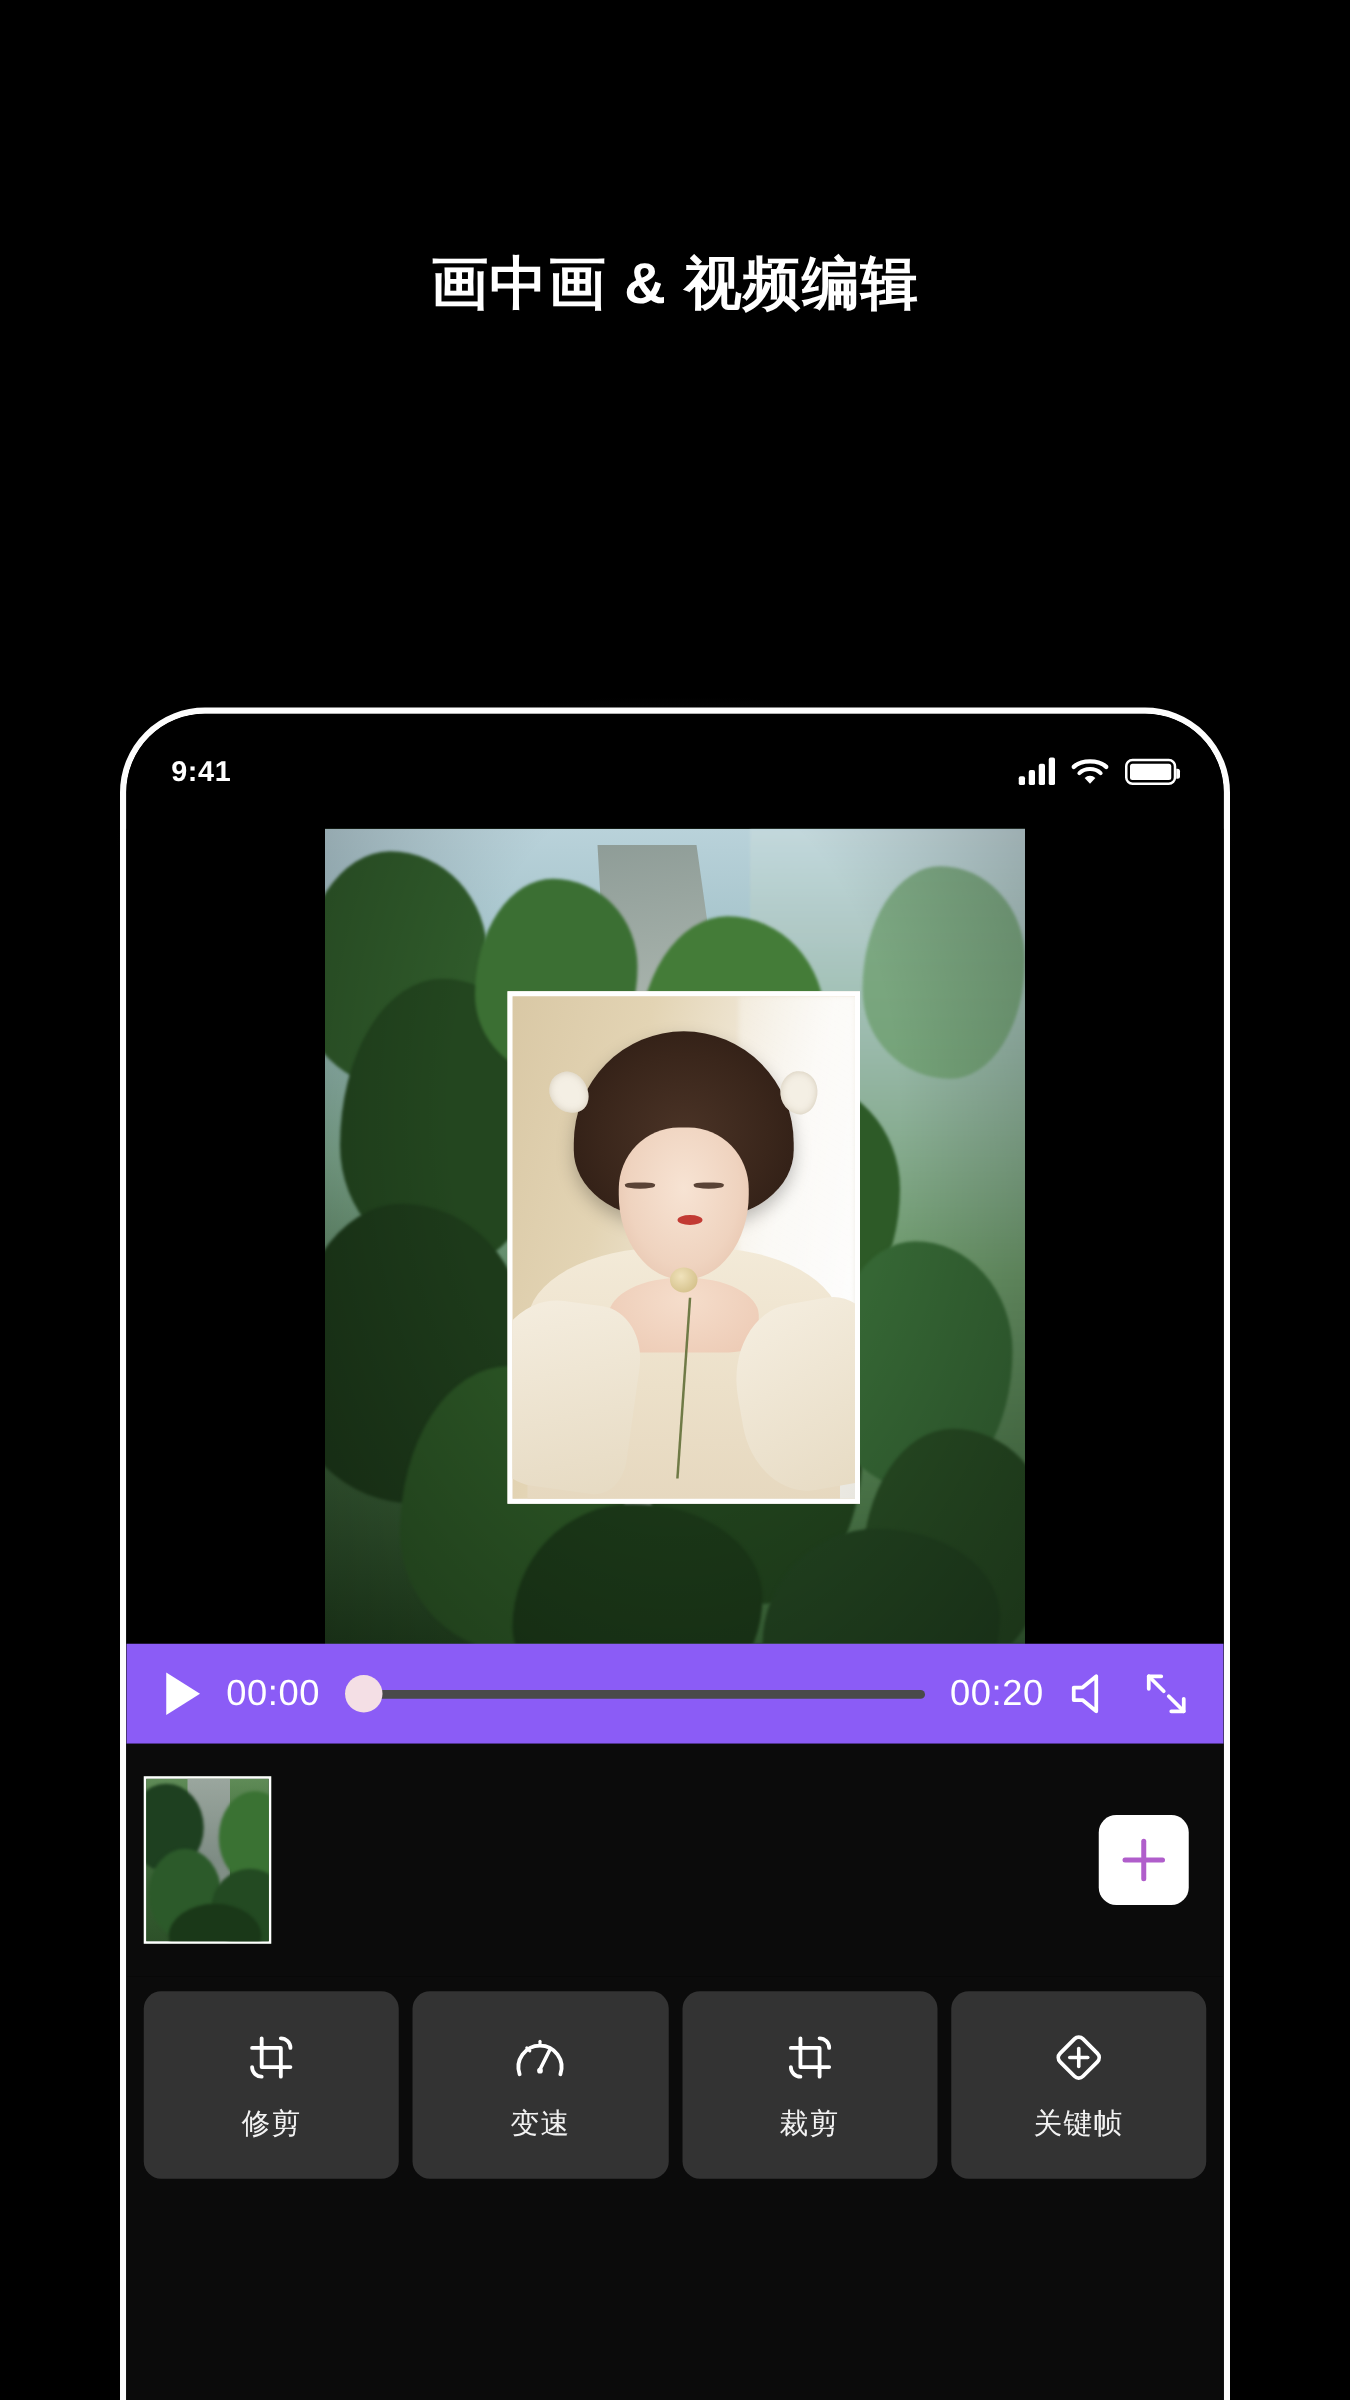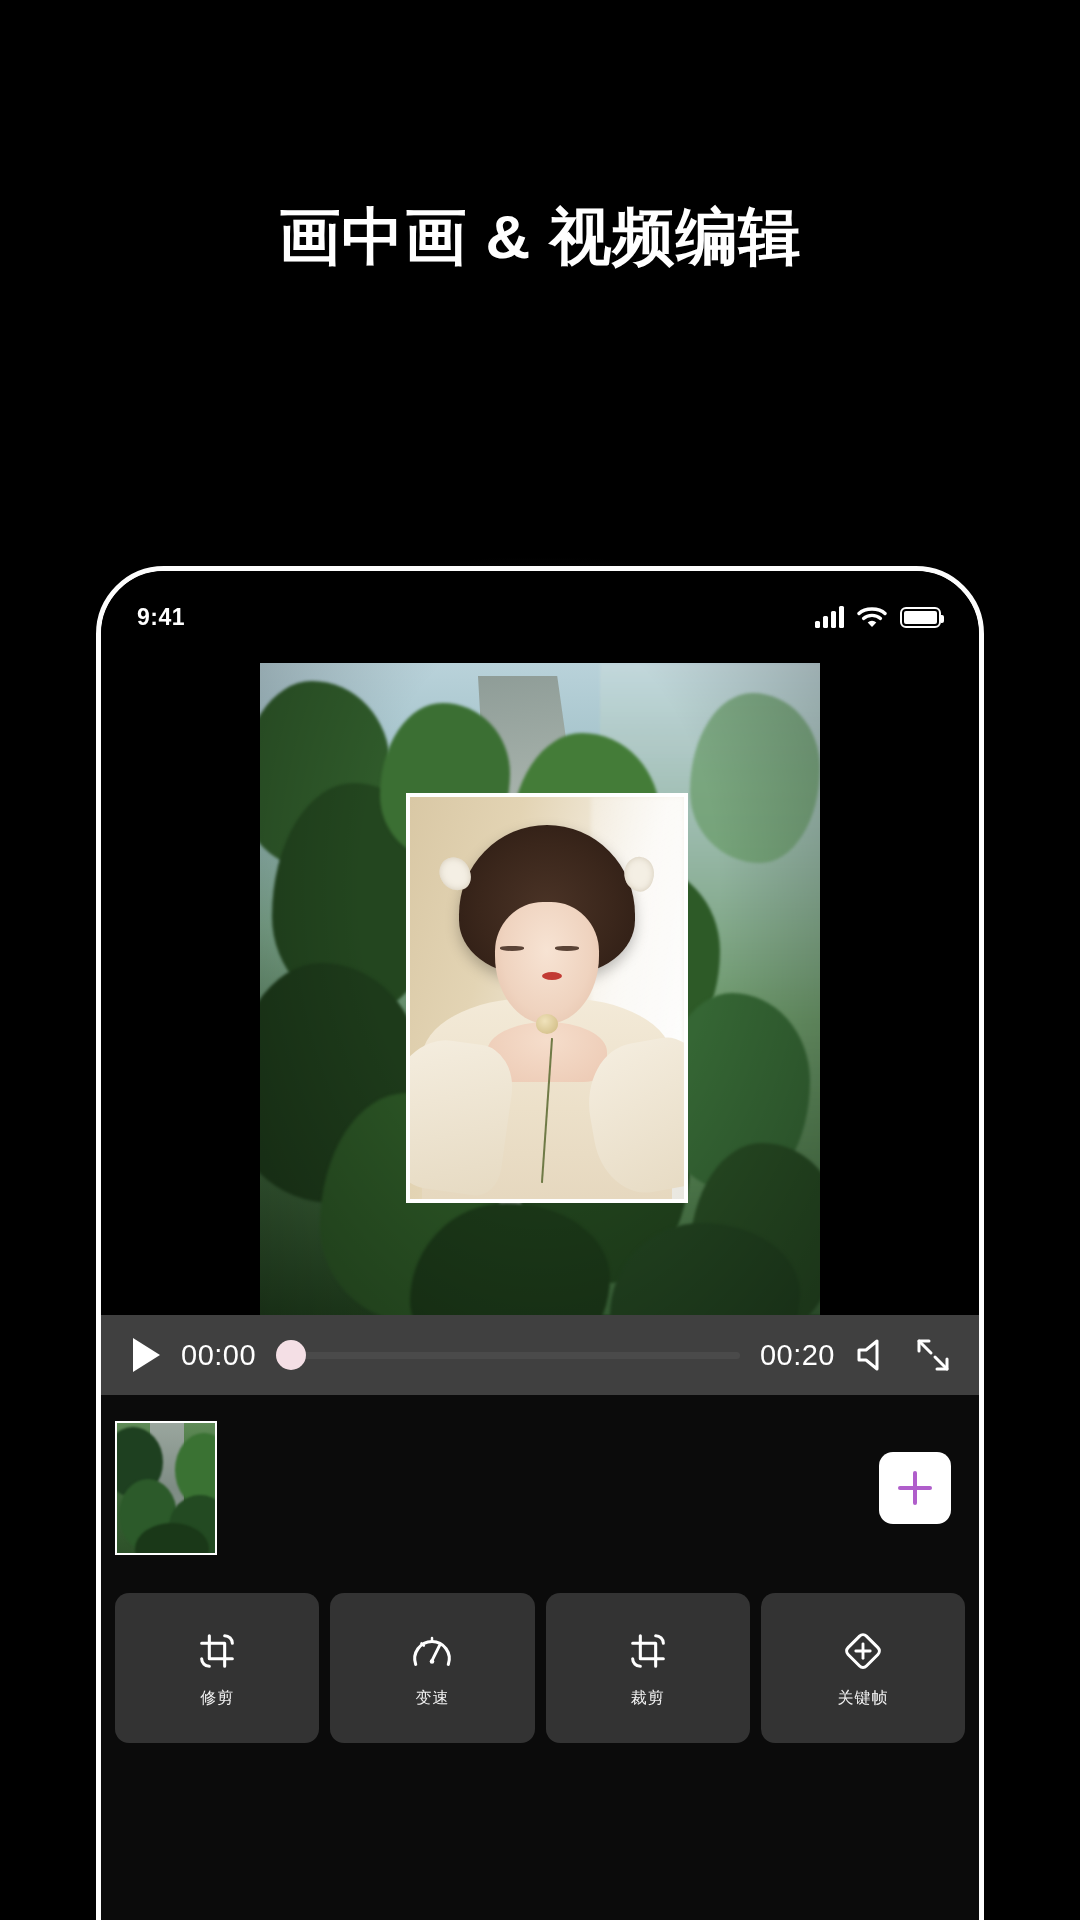--- a/index.html
+++ b/index.html
@@ -10,21 +10,21 @@
     overflow: hidden;
   }
   .page { position: relative; width: 1080px; height: 1920px; background: #000; }
 
   
   .headline {
     position: absolute;
     top: 198px; left: 0; width: 1080px;
     text-align: center;
     color: #ffffff;
-    font-size: 62px;
+    font-size: 46px;
     font-weight: 700;
     letter-spacing: 1px;
     line-height: 1.25;
     white-space: nowrap;
   }
 
   
   .phone {
     position: absolute;
     left: 96px; top: 566px;
@@ -199,21 +199,21 @@
   }
   .pip .stem {
     position: absolute; left: 50%; top: 60%; width: 2px; height: 36%;
     background: #6f7a46; transform: translateX(-50%) rotate(4deg);
   }
 
   
   .playerbar {
     position: absolute; left: 0; right: 0; top: 744px;
     height: 80px;
-    background: #404040;
+    background: #8b5cf6;
     display: flex; align-items: center;
     padding: 0 26px 0 28px;
     gap: 18px;
   }
   .play-btn {
     width: 34px; height: 38px; flex: none;
     display: flex; align-items: center; justify-content: center;
   }
   .play-tri {
     width: 0; height: 0;
@@ -288,21 +288,21 @@
     display: flex; align-items: flex-start; gap: 11px;
     padding: 12px 14px 0 14px;
   }
   .tool {
     flex: 1 1 0; height: 150px;
     background: #333333; border-radius: 14px;
     display: flex; flex-direction: column; align-items: center; justify-content: center;
     gap: 14px;
   }
   .tool .glyph { width: 46px; height: 46px; display: block; }
-  .tool .lbl { color: #f2f2f2; font-size: 16px; letter-spacing: 1px; }
+  .tool .lbl { color: #f2f2f2; font-size: 23px; letter-spacing: 1px; }
 
   svg { display: block; }
 </style>
 </head>
 <body>
 
 <div class="page">
 
   <div class="headline">画中画 &amp; 视频编辑</div>
 

